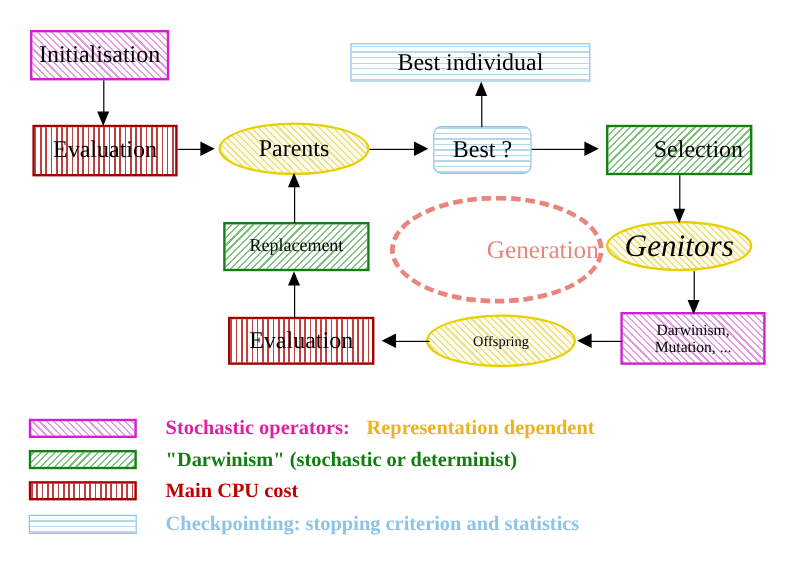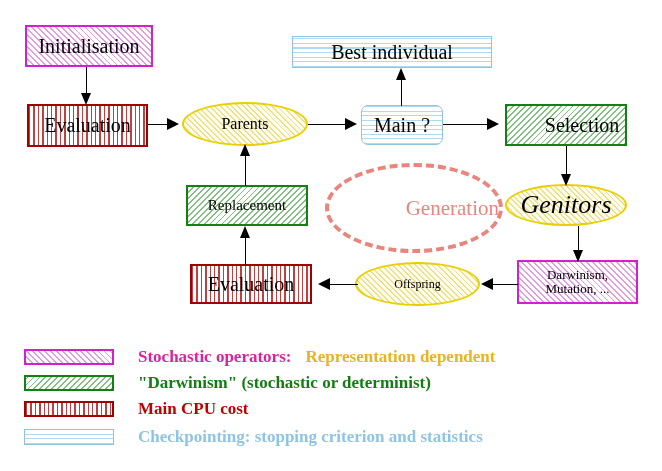--- a/index.html
+++ b/index.html
@@ -74,38 +74,38 @@
   .c-gold{color:#edb21f;}
   .c-green{color:#127d12;}
   .c-red{color:#c00000;}
   .c-blue{color:#8ec4e4;}
 </style>
 </head>
 <body>
 
 <div id="canvas">
 
-  <div class="node h-magenta" style="left:25px;top:25px;width:128px;height:42px;font-size:20px;">
+  <div class="node h-magenta" style="left:25px;top:25px;width:116px;height:42px;font-size:20px;">
     <span>Initialisation</span>
   </div>
 
   <div class="node h-red" style="left:27px;top:104px;width:121px;height:43px;font-size:20px;">
     <span>Evaluation</span>
   </div>
 
-  <div class="node h-yellow ellipse" style="left:182px;top:102px;width:126px;height:44px;font-size:16px;">
+  <div class="node h-yellow ellipse" style="left:182px;top:102px;width:126px;height:44px;font-size:20px;">
     <span>Parents</span>
   </div>
 
   <div class="node h-blue" style="left:292px;top:36px;width:200px;height:32px;font-size:20px;">
     <span>Best individual</span>
   </div>
 
   <div class="node h-blue rounded" style="left:361px;top:105px;width:82px;height:40px;font-size:20px;">
-    <span>Main ?</span>
+    <span>Best ?</span>
   </div>
 
   <div class="node h-green" style="left:505px;top:104px;width:122px;height:42px;font-size:20px;padding-left:32px;">
     <span>Selection</span>
   </div>
 
   <div class="node h-green" style="left:186px;top:185px;width:122px;height:41px;font-size:15px;">
     <span>Replacement</span>
   </div>
 

